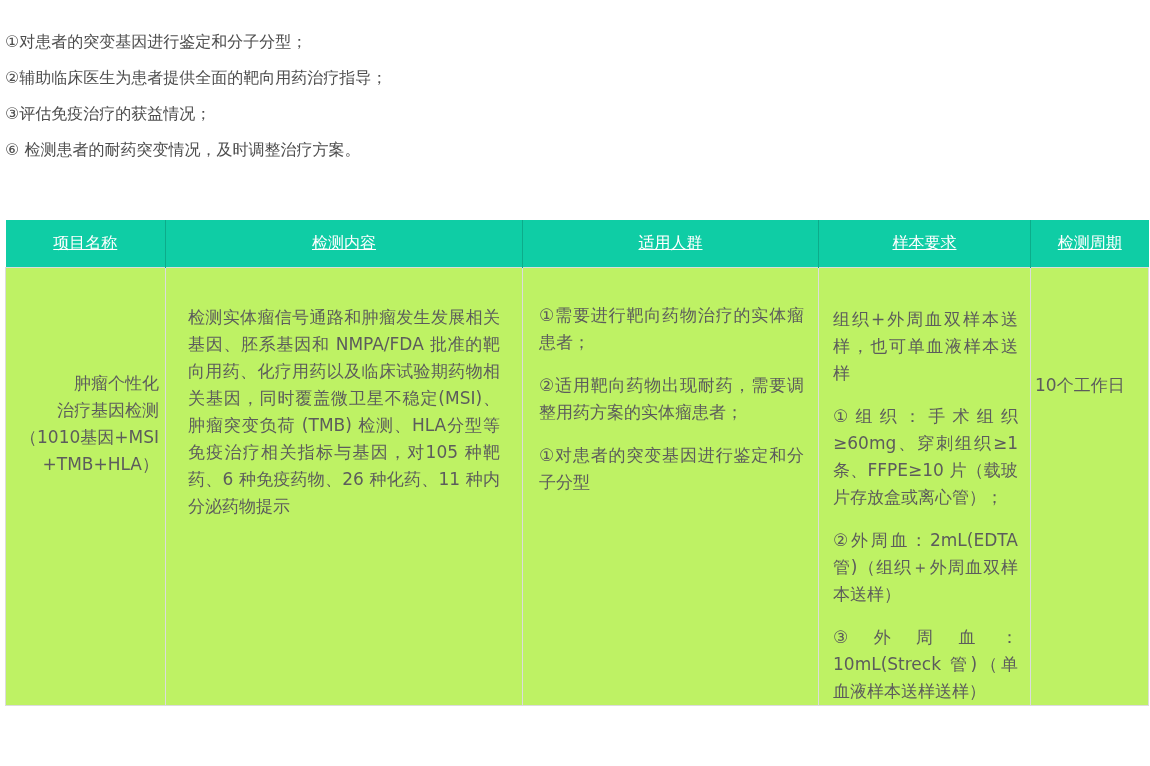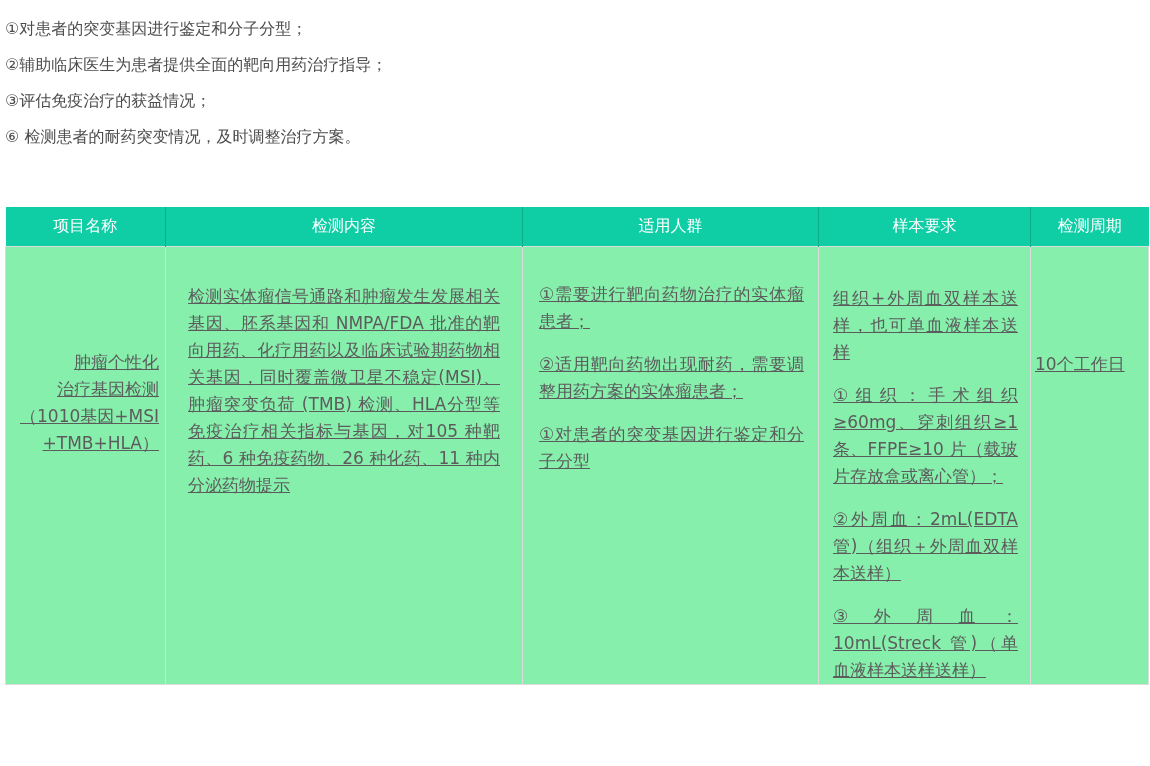--- a/index.html
+++ b/index.html
@@ -7,54 +7,55 @@
     padding: 0;
     background: #ffffff;
     width: 1150px;
     height: 766px;
     overflow: hidden;
     font-family: "DejaVu Sans", "Liberation Sans", sans-serif;
   }
   .page {
     padding: 11px 12px 0 5px;
     box-sizing: border-box;
+    margin-top: 13px;
   }
   .intro p {
     margin: 0;
     font-size: 16px;
     line-height: 36px;
     color: #4d4d4d;
   }
   table.info-table {
     border-collapse: collapse;
     table-layout: fixed;
     width: 1143px;
     margin-top: 52px;
   }
   table.info-table th {
     background: #0fcda5;
     color: #ffffff;
     font-weight: 400;
     font-size: 16px;
-    height: 39px;
+    height: 47px;
     padding: 0;
     border: none;
     border-right: 1px solid rgba(0,0,0,0.16);
+    text-decoration: underline;
   }
   table.info-table th:last-child { border-right: none; }
   table.info-table td {
     border: 1px solid #dcdcdc;
     vertical-align: top;
     font-size: 17px;
     color: #5c5c5c;
     line-height: 27px;
     height: 394px;
     box-sizing: border-box;
-    background: #86efac;
-    text-decoration: underline;
+    background: #bef264;
   }
   td.c-project {
     text-align: right;
     padding: 102px 6px 0;
     font-size: 16px;
   }
   td.c-project div { line-height: 27px; }
   td.c-content {
     padding: 36px 22px 0;
     text-align: justify;

